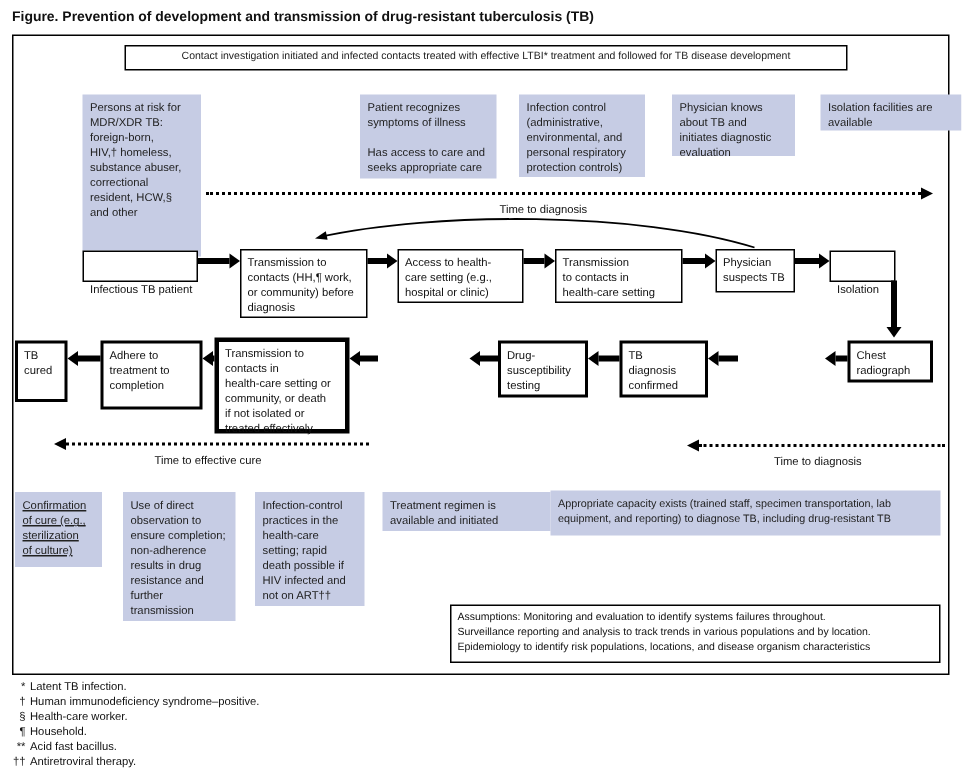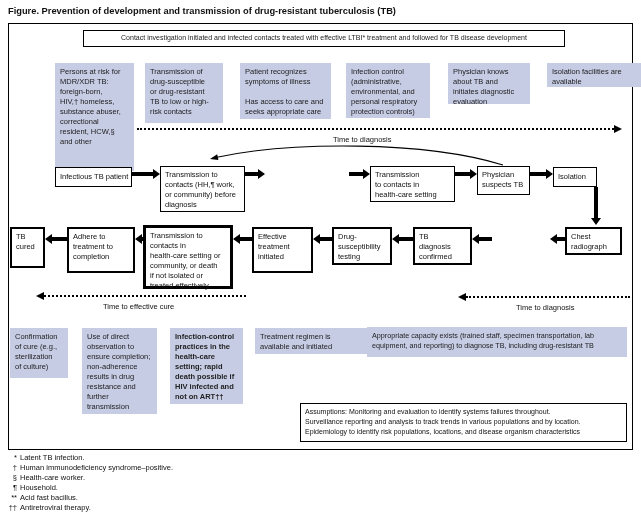--- a/index.html
+++ b/index.html
@@ -7,21 +7,21 @@
   .canvas {position:relative; width:641px; height:521px; background:#fff; overflow:hidden;}
   .abs {position:absolute; box-sizing:border-box;}
   .title {font-size:9.3px; font-weight:bold; color:#111; white-space:nowrap;}
   .frame {border:1.6px solid #000;}
   .banner {border:1.5px solid #000; background:#fff; font-size:7px; line-height:13.5px; text-align:center; white-space:nowrap;}
   .blue {background:#c6cce4; font-size:7.5px; line-height:10px; padding:4px 4px 3px 5px; white-space:pre-line; color:#222;}
   .wbox {background:#fff; border:1.5px solid #000; font-size:7.5px; line-height:10px; padding:3px 2px 2px 4px; white-space:pre-line; color:#111;}
   .w2 {border-width:1.5px;}
   .w3 {border-width:2px;}
   .heavy {border-width:3px;}
-  .one {line-height:15px; padding-top:1px;}
+  .one {line-height:15px; padding-top:17px;}
   .harr {position:absolute; height:3.5px; background:#000;}
   .harr .tr {position:absolute; top:50%; transform:translateY(-50%); width:0; height:0;
              border-top:5px solid transparent; border-bottom:5px solid transparent;}
   .harr.right .tr {left:100%; border-left:7.5px solid #000;}
   .harr.left  .tr {right:100%; border-right:7.5px solid #000;}
   .varr {position:absolute; width:3.5px; background:#000;}
   .varr .tr {position:absolute; left:50%; top:100%; transform:translateX(-50%); width:0; height:0;
              border-left:5px solid transparent; border-right:5px solid transparent; border-top:7.5px solid #000;}
   .dots {position:absolute; border-top:2px dotted #000; height:0;}
   .dots .tr {position:absolute; top:-5px; width:0; height:0;
@@ -47,25 +47,20 @@
   <div class="abs banner" style="left:83px; top:30px; width:482px; height:17px;">Contact investigation initiated and infected contacts treated with effective LTBI* treatment and followed for TB disease development</div>
 
   <div class="abs blue" style="left:55px;  top:63px; width:79px; height:108px;">Persons at risk for
 MDR/XDR TB:
 foreign-born,
 HIV,† homeless,
 substance abuser,
 correctional
 resident, HCW,§
 and other</div>
-  <div class="abs blue" style="left:145px; top:63px; width:78px; height:60px;">Transmission of
-drug-susceptible
-or drug-resistant
-TB to low or high-
-risk contacts</div>
   <div class="abs blue" style="left:240px; top:63px; width:91px; height:56px;">Patient recognizes
 symptoms of illness
 
 Has access to care and
 seeks appropriate care</div>
   <div class="abs blue" style="left:346px; top:63px; width:84px; height:55px;">Infection control
 (administrative,
 environmental, and
 personal respiratory
 protection controls)</div>
@@ -79,20 +74,23 @@
   <div class="dots toright" style="left:137px; top:128px; width:477px;">
       <span class="tr"></span>
     </div>
   <div class="tlabel" style="left:333px; top:135px;">Time to diagnosis</div>
 
   <div class="abs wbox w2 one" style="left:55px;  top:167px; width:77px; height:20px;">Infectious TB patient</div>
   <div class="abs wbox w2" style="left:160px; top:166px; width:85px; height:46px;">Transmission to
 contacts (HH,¶ work,
 or community) before
 diagnosis</div>
+  <div class="abs wbox w2" style="left:265px; top:166px; width:84px; height:36px;">Access to health-
+care setting (e.g.,
+hospital or clinic)</div>
   <div class="abs wbox w2" style="left:370px; top:166px; width:85px; height:36px;">Transmission
 to contacts in
 health-care setting</div>
   <div class="abs wbox w2" style="left:477px; top:166px; width:53px; height:29px;">Physician
 suspects TB</div>
   <div class="abs wbox w2 one" style="left:553px; top:167px; width:44px; height:20px;">Isolation</div>
 
   <div class="harr right" style="left:132px; top:172px; width:21px;">
       <span class="tr"></span>
     </div>
@@ -122,23 +120,20 @@
 cured</div>
   <div class="abs wbox w3" style="left:67px;  top:227px; width:68px; height:46px;">Adhere to
 treatment to
 completion</div>
   <div class="abs wbox heavy" style="left:143px; top:225px; width:90px; height:64px;">Transmission to
 contacts in
 health-care setting or
 community, or death
 if not isolated or
 treated effectively</div>
-  <div class="abs wbox w3" style="left:252px; top:227px; width:61px; height:46px;">Effective
-treatment
-initiated</div>
   <div class="abs wbox w3" style="left:332px; top:227px; width:60px; height:38px;">Drug-
 susceptibility
 testing</div>
   <div class="abs wbox w3" style="left:413px; top:227px; width:59px; height:38px;">TB
 diagnosis
 confirmed</div>
   <div class="abs wbox w3" style="left:565px; top:227px; width:57px; height:28px;">Chest
 radiograph</div>
 
   <div class="harr left" style="left:52px;  top:237px; width:15px;">
@@ -166,33 +161,33 @@
   <div class="dots toleft" style="left:44px; top:295px; width:202px;">
       <span class="tr"></span>
     </div>
   <div class="tlabel" style="left:103px; top:302px;">Time to effective cure</div>
 
   <div class="dots toleft" style="left:466px; top:296px; width:164px;">
       <span class="tr"></span>
     </div>
   <div class="tlabel" style="left:516px; top:303px;">Time to diagnosis</div>
 
-  <div class="abs blue" style="left:10px;  top:328px; width:58px; height:50px;">Confirmation
+  <div class="abs blue" style="left:10px;  top:328px; width:58px; height:50px;text-decoration:underline;">Confirmation
 of cure (e.g.,
 sterilization
 of culture)</div>
   <div class="abs blue" style="left:82px;  top:328px; width:75px; height:86px;">Use of direct
 observation to
 ensure completion;
 non-adherence
 results in drug
 resistance and
 further
 transmission</div>
-  <div class="abs blue" style="left:170px; top:328px; width:73px; height:76px;font-weight:bold;">Infection-control
+  <div class="abs blue" style="left:170px; top:328px; width:73px; height:76px;">Infection-control
 practices in the
 health-care
 setting; rapid
 death possible if
 HIV infected and
 not on ART††</div>
   <div class="abs blue" style="left:255px; top:328px; width:112px; height:26px;">Treatment regimen is
 available and initiated</div>
   <div class="abs blue" style="left:367px; top:327px; width:260px; height:30px; font-size:7.2px;">Appropriate capacity exists (trained staff, specimen transportation, lab
 equipment, and reporting) to diagnose TB, including drug-resistant TB</div>

